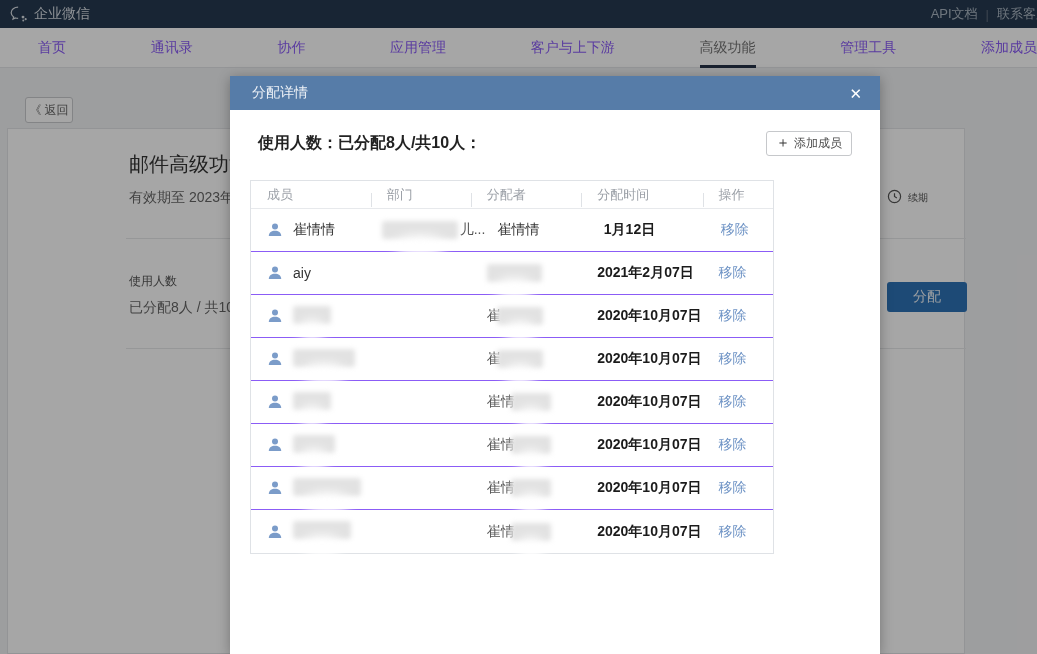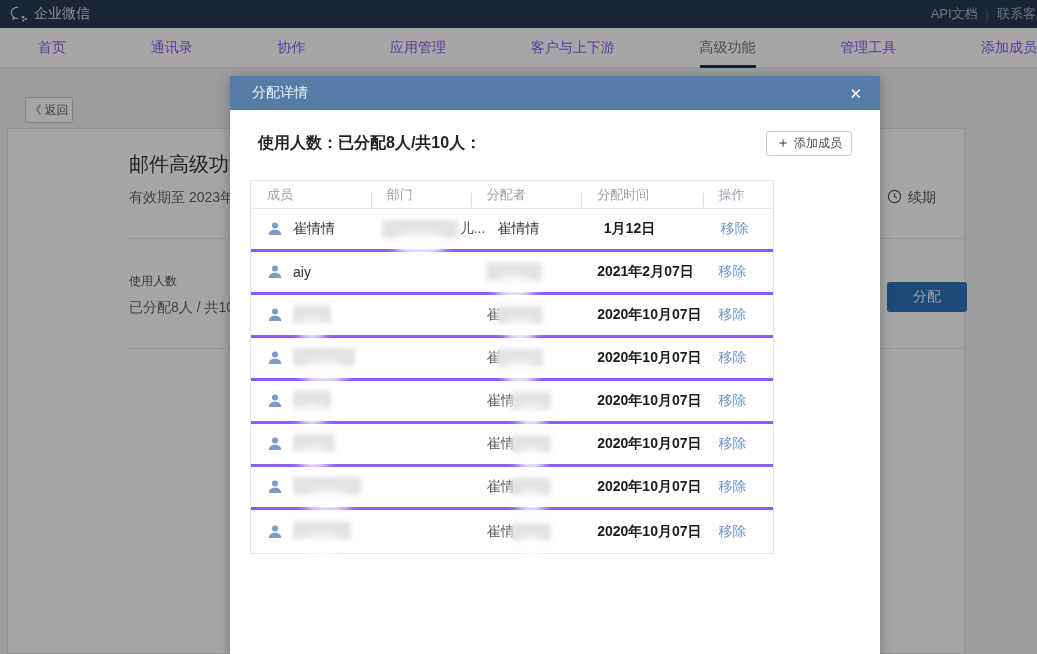--- a/index.html
+++ b/index.html
@@ -50,22 +50,22 @@
     position:absolute; left:7px; top:60px; width:958px; height:526px;
     background:#ffffff; border:1px solid #e2e4e7;
   }
   .card .app-title { position:absolute; left:121px; top:22px; font-size:20px; color:#333; }
   .card .validity  { position:absolute; left:121px; top:60px; font-size:14px; color:#666; }
   .card .divider1  { position:absolute; left:118px; top:109px; width:840px; height:1px; background:#e6e8ea; }
   .card .usage-label { position:absolute; left:121px; top:144px; font-size:12px; color:#555; }
   .card .usage-value { position:absolute; left:121px; top:170px; font-size:14px; color:#666; }
   .card .divider2  { position:absolute; left:118px; top:219px; width:840px; height:1px; background:#e6e8ea; }
   .renew {
-    position:absolute; left:879px; top:60px; display:flex; align-items:flex-start; gap:6px;
-    font-size:14px; color:#555; cursor:pointer;
+    position:absolute; left:879px; top:60px; display:flex; align-items:center; gap:6px;
+    font-size:10px; color:#555; cursor:pointer;
   }
   .assign-btn {
     position:absolute; left:879px; top:153px; width:80px; height:30px;
     background:#2d72b6; color:#eef3f8; font-size:14px; border:none; border-radius:3px;
     display:flex; align-items:center; justify-content:center; cursor:pointer;
   }
 
   
   .overlay { position:absolute; left:0; top:0; width:1037px; height:654px;
     background:rgba(0,0,0,0.35); z-index:50; }
@@ -96,21 +96,21 @@
   .table {
     position:absolute; left:20px; top:92px; width:524px;
     border:1px solid #dfe2e6;
     margin-top:12px;
   }
   .thead { display:flex; height:28px; align-items:center; background:#fff; border-bottom:1px solid #e7e9ec; }
   .th { font-size:13px; color:#9a9fa6; padding-left:16px; position:relative; }
   .th + .th::before {
     content:""; position:absolute; left:0; top:7px; height:14px; width:1px; background:#dfe2e6;
   }
-  .tr { display:flex; height:43px; align-items:center; border-bottom:3px solid #8b5cf6; position:relative; }
+  .tr { display:flex; height:43px; align-items:center; border-bottom:1px solid #8b5cf6; position:relative; }
   .tr:last-child { border-bottom:none; }
   .td { padding-left:16px; font-size:14px; color:#333; display:flex; align-items:center; overflow:visible; white-space:nowrap; }
   .c0 { width:138px; } .c1 { width:115px; } .c2 { width:127px; } .c3 { width:140px; } .c4 { width:80px; }
   .member-icon { width:16px; height:16px; margin-right:10px; flex:0 0 16px; }
   .date { font-weight:bold; color:#1b1b1b; }
   .remove-link { color:#6e93c5; cursor:pointer; font-size:14px; }
 
   .blur-patch {
     display:inline-block; height:18px; background:#e2e2e2; border-radius:3px;
     filter:blur(2.5px); position:relative;

